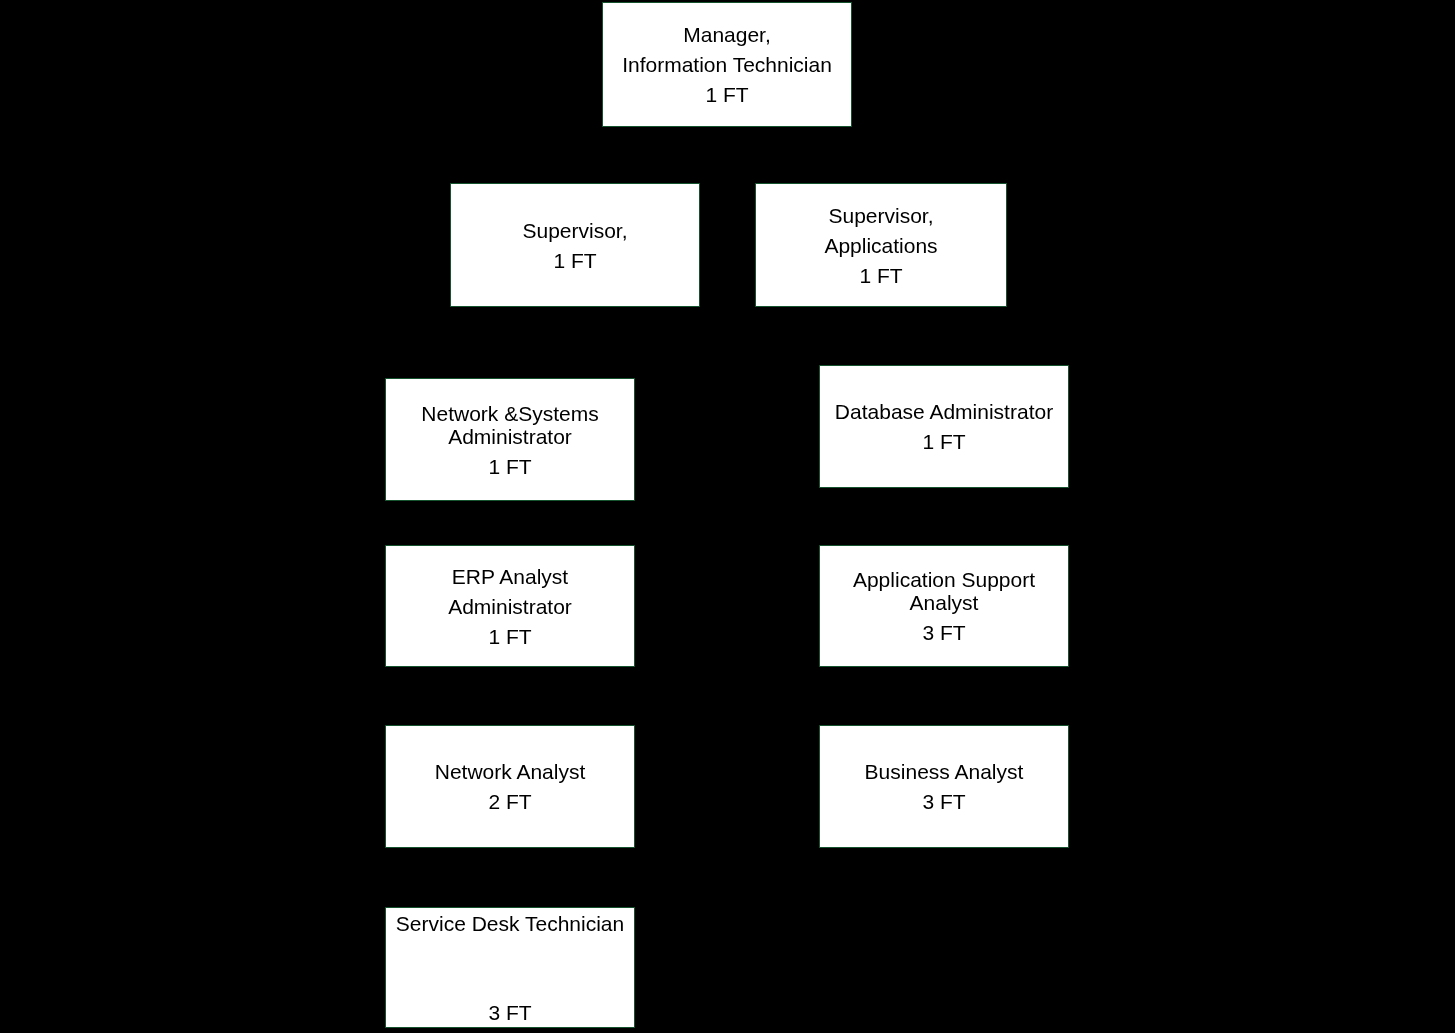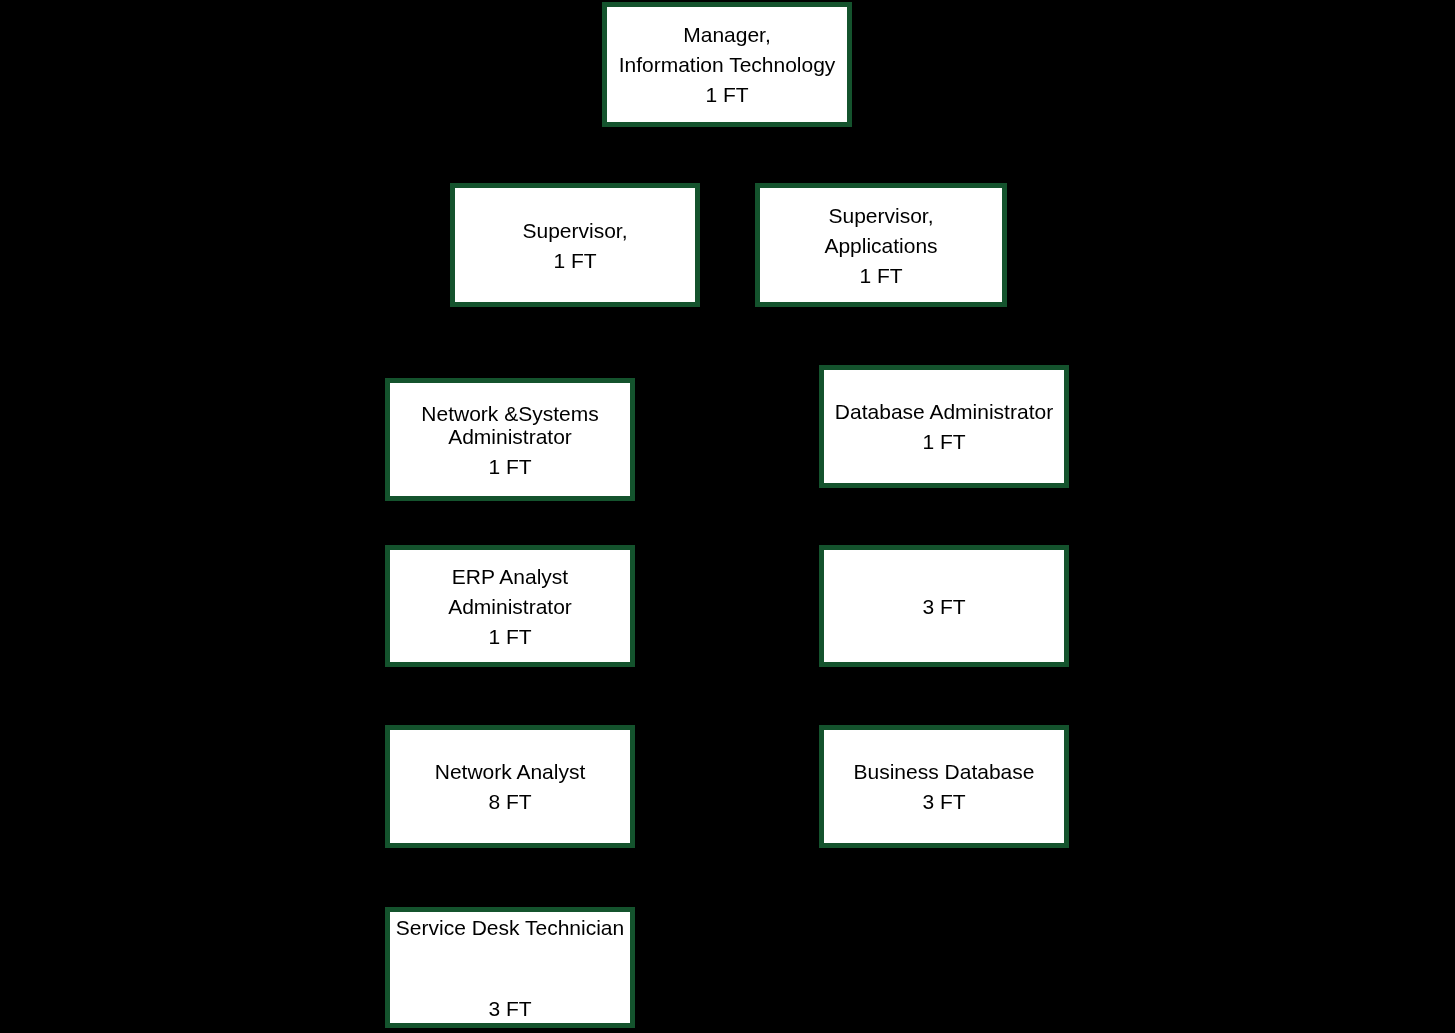--- a/index.html
+++ b/index.html
@@ -12,21 +12,21 @@
     width: 1455px;
     height: 1033px;
     background: #000000;
     overflow: hidden;
     font-family: "Liberation Sans", sans-serif;
   }
   .node {
     position: absolute;
     box-sizing: border-box;
     background: #ffffff;
-    border: 5px solid #14532d;
+    border: 1px solid #14532d;
     color: #000000;
     display: flex;
     flex-direction: column;
     justify-content: center;
     align-items: center;
     text-align: center;
     font-size: 21px;
     padding: 0 2px;
   }
   .box-line {
@@ -46,21 +46,21 @@
   #node-biz-analyst  { left: 819px; top: 725px; width: 250px; height: 123px; }
   #node-service-desk { left: 385px; top: 907px; width: 250px; height: 121px; justify-content: space-between; }
 </style>
 </head>
 <body>
 
 <div id="canvas">
 
   <div class="node" id="node-manager">
     <div class="box-line">Manager,</div>
-    <div class="box-line">Information Technology</div>
+    <div class="box-line">Information Technician</div>
     <div class="box-line">1 FT</div>
   </div>
 
   <div class="node" id="node-sup-network">
     <div class="box-line">Supervisor,</div>
     <div class="box-line">1 FT</div>
   </div>
 
   <div class="node" id="node-sup-apps">
     <div class="box-line">Supervisor,</div>
@@ -79,30 +79,32 @@
     <div class="box-line">1 FT</div>
   </div>
 
   <div class="node" id="node-erp-admin">
     <div class="box-line">ERP Analyst</div>
     <div class="box-line">Administrator</div>
     <div class="box-line">1 FT</div>
   </div>
 
   <div class="node" id="node-app-support">
+    <div class="box-line">Application Support
+Analyst</div>
     <div class="box-line">3 FT</div>
   </div>
 
   <div class="node" id="node-net-analyst">
     <div class="box-line">Network Analyst</div>
-    <div class="box-line">8 FT</div>
+    <div class="box-line">2 FT</div>
   </div>
 
   <div class="node" id="node-biz-analyst">
-    <div class="box-line">Business Database</div>
+    <div class="box-line">Business Analyst</div>
     <div class="box-line">3 FT</div>
   </div>
 
   <div class="node" id="node-service-desk">
     <div class="box-line">Service Desk Technician</div>
     <div class="box-line">3 FT</div>
   </div>
 
 </div>
 

